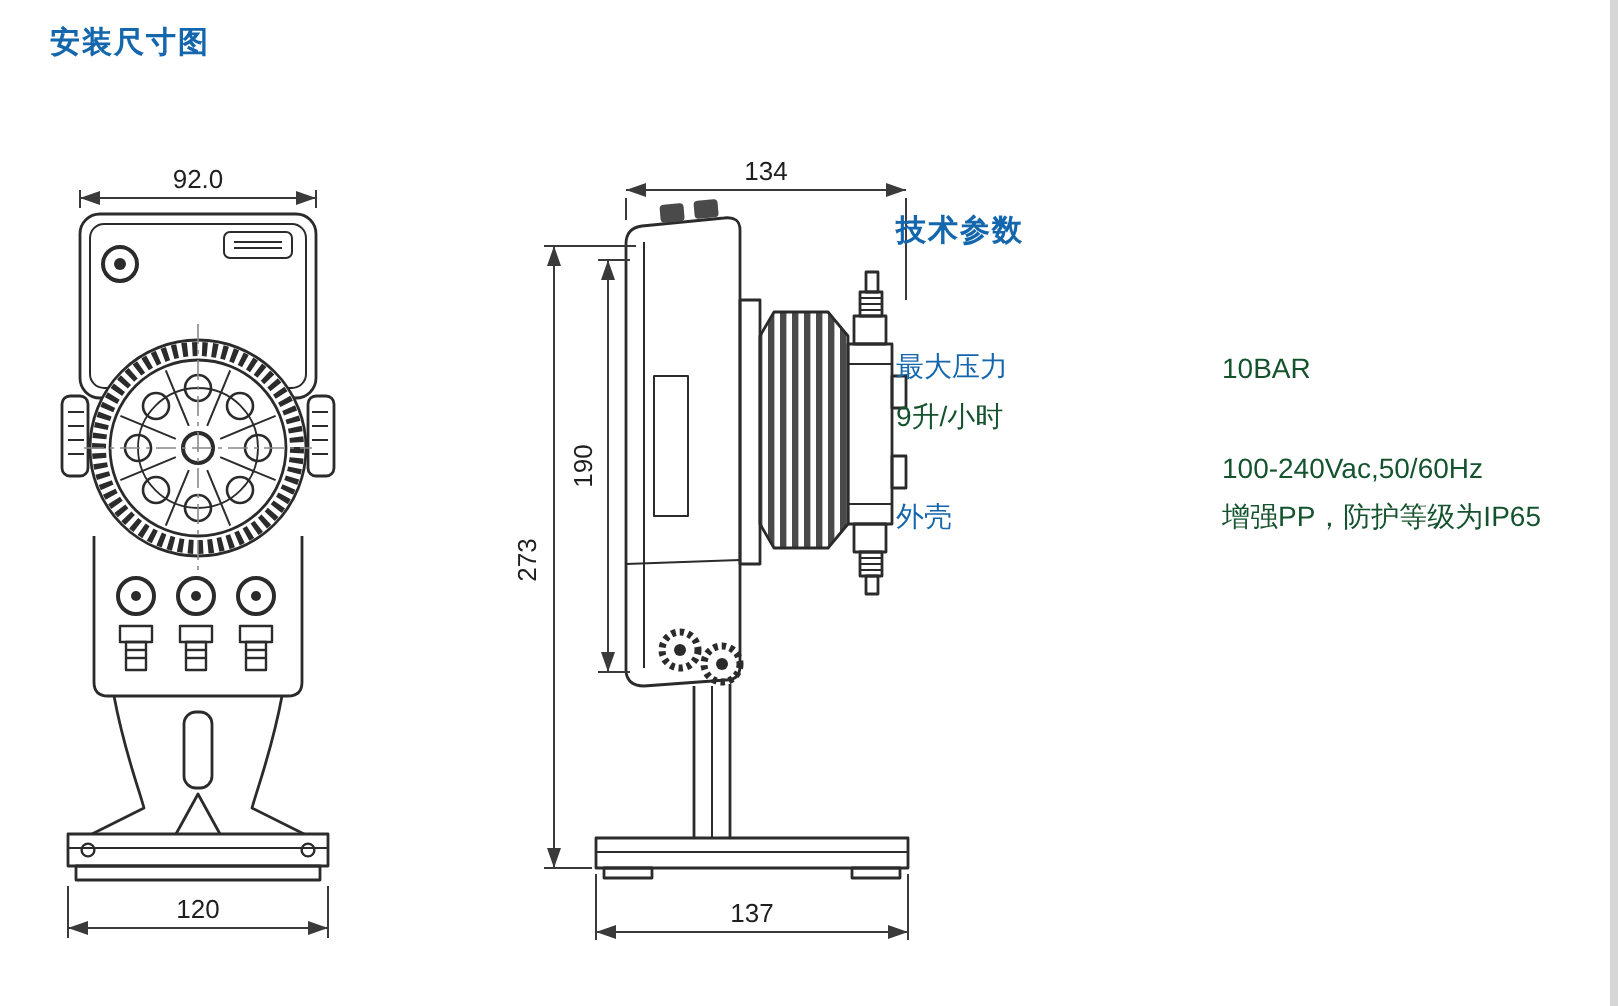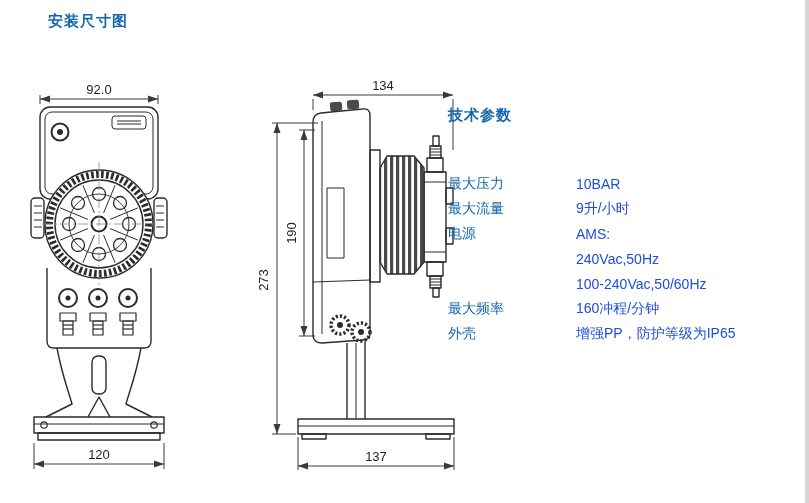--- a/index.html
+++ b/index.html
@@ -1,33 +1,33 @@
 <!DOCTYPE html>
 <html style="--accent: #1467ad; --drawing-line: #2b2b2b; --dimension-line: #3a3a3a;"><head>
 <meta charset="utf-8">
 <style>
   * { margin:0; padding:0; box-sizing:border-box; }
   html,body { width:809px; height:503px; }
   body { font-family:"Liberation Sans", sans-serif; background:#ffffff; }
   .page { position:relative; width:809px; height:503px; background:#fff; overflow:hidden; }
   .page-title {
-    position:absolute; left:48px; top:12px;
+    position:absolute; left:25px; top:12px;
     font-size:15px; font-weight:bold; letter-spacing:1px;
     color:var(--accent,#1467ad);
   }
   .drawing { position:absolute; left:0; top:0; }
   svg text { fill:#1f1f1f; font-family:"Liberation Sans",sans-serif; }
   .specs { position:absolute; left:448px; top:106px; width:335px; }
   .specs-heading {
     font-size:15px; font-weight:bold; letter-spacing:1px;
     color:var(--accent,#1467ad); margin-bottom:46px;
   }
-  .spec-row { display:flex; align-items:center; height:25px; font-size:14px; }
+  .spec-row { display:flex; align-items:center; height:25px; font-size:14px;gap:35px; }
   .spec-label { flex:0 0 128px; color:var(--accent,#1467ad); }
-  .spec-value { color:#1d4ed8; white-space:nowrap; }
+  .spec-value { color:#14532d; white-space:nowrap; }
   .scrollbar { position:absolute; right:0; top:0; width:4px; height:503px; background:#d6d6d6; }
 </style>
 </head>
 <body>
 
 <div class="page">
 
   <h1 class="page-title">安装尺寸图</h1>
 
   <svg class="drawing" width="470" height="503" viewBox="0 0 470 503">
@@ -209,40 +209,27 @@
   </svg>
 
   <div class="specs">
     <h2 class="specs-heading">技术参数</h2>
     <div>
       <div class="spec-row">
         <span class="spec-label">最大压力</span>
         <span class="spec-value">10BAR</span>
       </div>
       <div class="spec-row">
-        <span class="spec-label">最大流量</span>
         <span class="spec-value">9升/小时</span>
-      </div>
-      <div class="spec-row">
-        <span class="spec-label">电源</span>
-        <span class="spec-value">AMS:</span>
-      </div>
-      <div class="spec-row">
-        <span class="spec-label"></span>
-        <span class="spec-value">240Vac,50Hz</span>
       </div>
       <div class="spec-row">
         <span class="spec-label"></span>
         <span class="spec-value">100-240Vac,50/60Hz</span>
       </div>
       <div class="spec-row">
-        <span class="spec-label">最大频率</span>
-        <span class="spec-value">160冲程/分钟</span>
-      </div>
-      <div class="spec-row">
         <span class="spec-label">外壳</span>
         <span class="spec-value">增强PP，防护等级为IP65</span>
       </div>
     </div>
   </div>
 
   <div class="scrollbar"></div>
 </div>
 
 </body></html>

